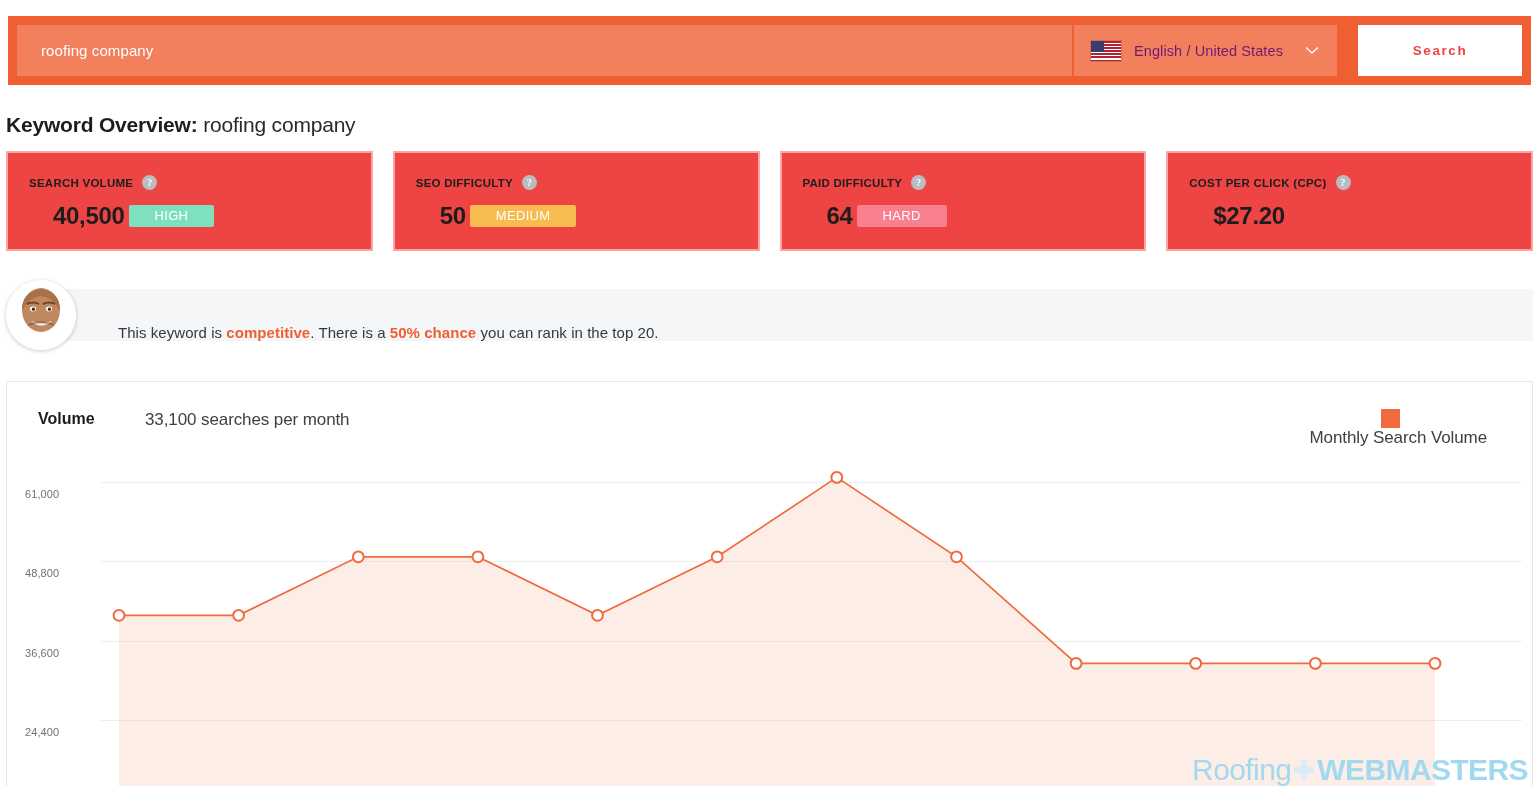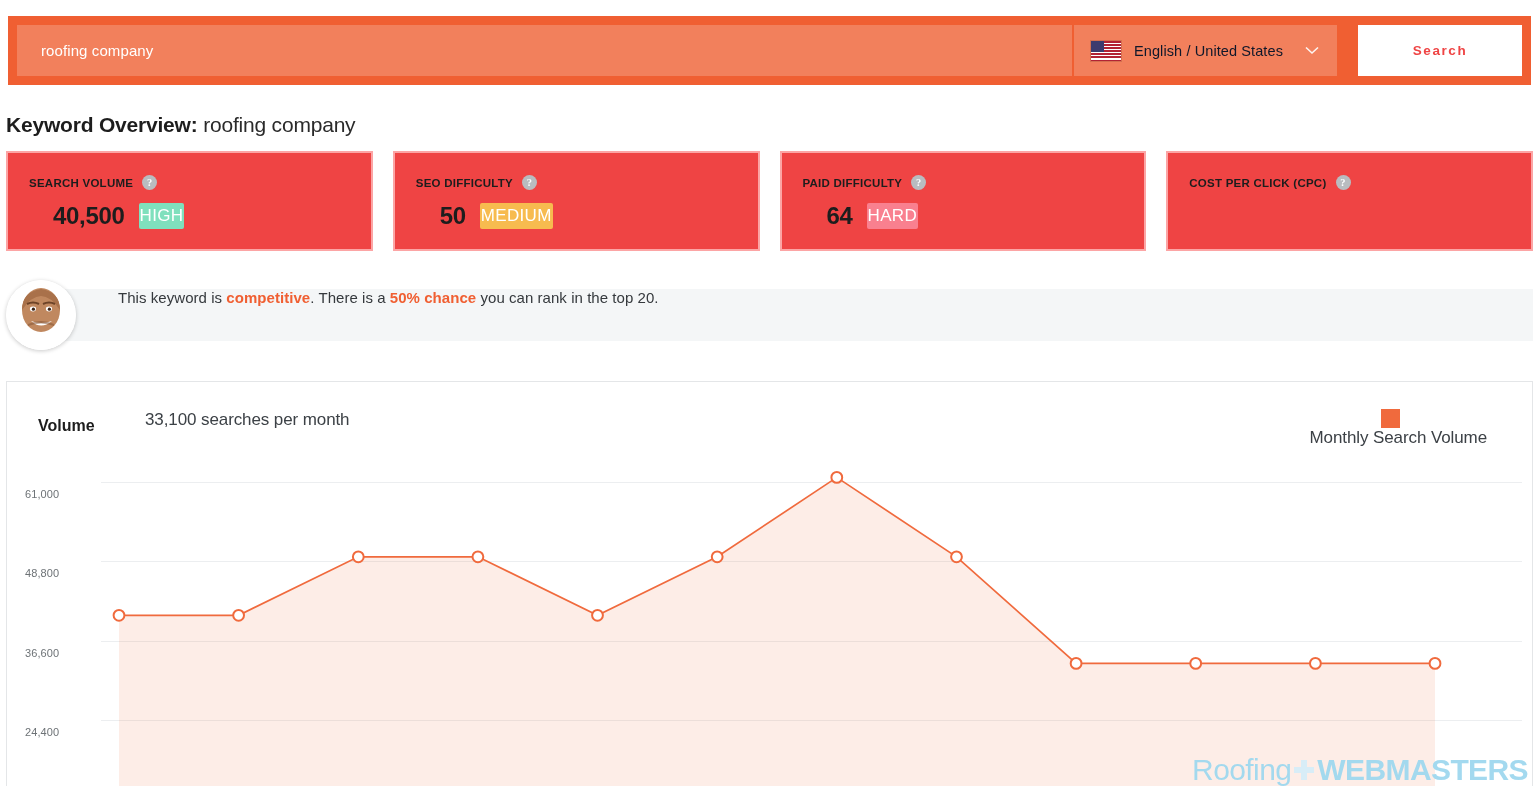--- a/index.html
+++ b/index.html
@@ -48,21 +48,21 @@
     background: repeating-linear-gradient(
       to bottom,
       #b22234 0px, #b22234 1.55px,
       #ffffff 1.55px, #ffffff 3.1px);
   }
   .flag .canton {
     position: absolute; left: 0; top: 0; width: 13px; height: 11px;
     background: #3c3b6e;
   }
   .lang-label {
-    color: #0f172a; font-size: 14.5px;
+    color: #701a75; font-size: 14.5px;
     margin-left: 13px; flex: 1 1 auto;
     letter-spacing: .1px;
   }
   .chev {
     margin-right: 18px; color: #ffffff; opacity: .92;
     font-size: 13px; line-height: 1;
   }
   .search-btn {
     width: 164px; height: 51px; margin-left: 21px;
     background: #ffffff; border: none; cursor: pointer;
@@ -97,39 +97,39 @@
   .help {
     display: inline-block; width: 15px; height: 15px;
     border-radius: 50%; background: #b9bcc0; color: #ffffff;
     font-size: 10.5px; font-weight: bold; line-height: 15px;
     text-align: center; margin-left: 9px; cursor: pointer;
     font-family: "Liberation Serif", serif;
   }
   .card-row { display: flex; align-items: center; margin-top: 12px; }
   .card-value { font-size: 24px; font-weight: bold; color: #1d1d1d; letter-spacing: -.3px; margin-left: 24px; }
   .badge {
-    margin-left: 14px; padding: 4px 1px 5px;
-    font-size: 17px; color: #ffffff; letter-spacing: .3px;
+    margin-left: 4px; padding: 4px 26px 5px;
+    font-size: 13px; color: #ffffff; letter-spacing: .3px;
     border-radius: 2px; line-height: 1;
   }
 
   
   .tip-wrap { position: absolute; left: 0; top: 278px; width: 1539px; height: 80px; }
   .avatar {
     position: absolute; left: 6px; top: 2px;
     width: 70px; height: 70px; border-radius: 50%;
     background: #ffffff; overflow: hidden;
     box-shadow: 0 1px 4px rgba(0,0,0,.22);
     z-index: 3;
   }
   .tip {
     position: absolute; left: 64px; top: 11px;
     width: 1469px; height: 52px;
     background: #f4f6f7;
-    display: flex; align-items: flex-start;
+    display: flex; align-items: flex-end;
   }
   .tip-arrow {
     position: absolute; left: 56px; top: 27px;
     width: 0; height: 0; z-index: 2;
     border-top: 11px solid transparent;
     border-bottom: 11px solid transparent;
     border-right: 11px solid #f4f6f7;
   }
   .tip-text {
     margin-left: 54px; font-size: 15px; color: #35393d; letter-spacing: .05px;
@@ -140,21 +140,21 @@
   .chart-panel {
     position: absolute; left: 6px; top: 381px;
     width: 1527px; height: 405px;
     background: #ffffff; border: 1px solid #e4e6e8;
     border-bottom: none;
     overflow: hidden;
   }
   .chart-head { position: relative; height: 70px; }
   .chart-title {
     position: absolute; left: 31px; top: 28px;
-    font-size: 16px; font-weight: bold; color: #1d1d1d; margin-top: 7px;
+    font-size: 16px; font-weight: bold; color: #1d1d1d;
   }
   .chart-sub {
     position: absolute; left: 138px; top: 28px;
     font-size: 17px; color: #3c4146; letter-spacing: -.1px;
   }
   .legend {
     position: absolute; right: 45px; top: 27px;
     display: flex; align-items: center; cursor: pointer; flex-direction: column;
   }
   .legend-swatch { width: 19px; height: 19px; background: #f06a3d; }
@@ -239,20 +239,23 @@
     <div class="card-row">
       <span class="card-value">64</span>
       <span class="badge" style="background: rgb(249, 128, 143);">HARD</span>
     </div>
   </div>
 
   <div class="card">
     <div class="card-label">
       <span>COST PER CLICK (CPC)</span>
       <span class="help">?</span>
+    </div>
+    <div class="card-row">
+      <span class="card-value">$27.20</span>
     </div>
   </div>
 
 </div>
 
 <div class="tip-wrap">
   <div class="avatar">
     <svg width="70" height="70" viewBox="0 0 70 70">
       <circle cx="35" cy="35" r="35" fill="#ffffff"></circle>
       <ellipse cx="35" cy="30" rx="19" ry="22" fill="#c0885f"></ellipse>

